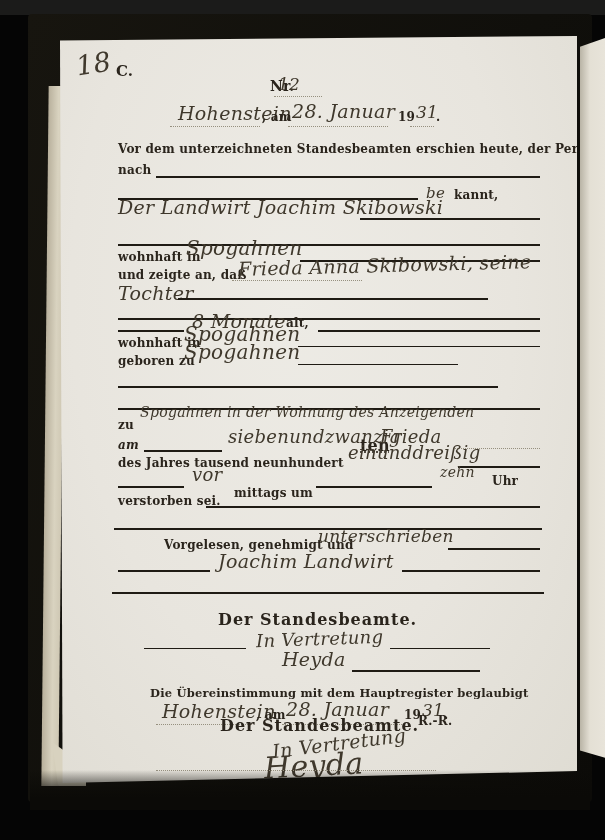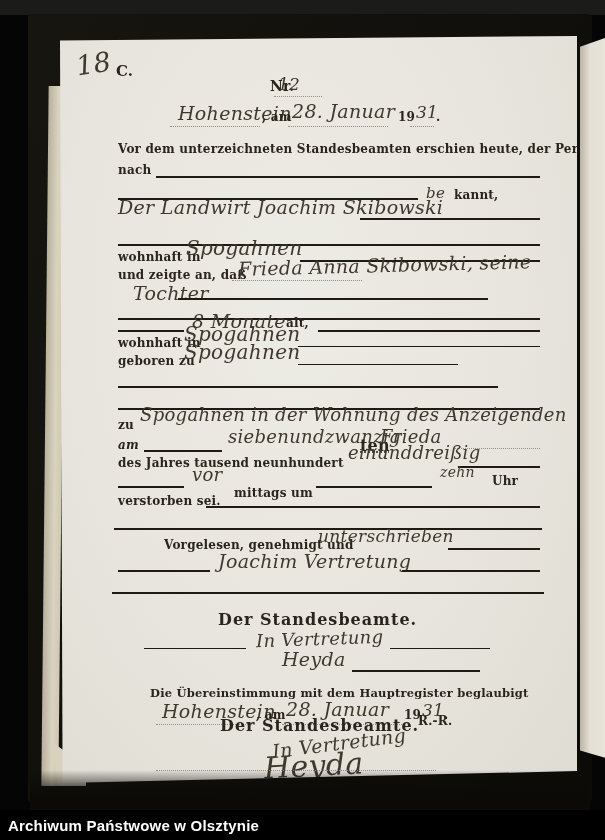--- a/index.html
+++ b/index.html
@@ -77,42 +77,42 @@
     <div class="rl" style="left:58px;top:208px;width:422px;"></div>
 
     <span class="print" style="left:58px;top:214px;">wohnhaft in</span>
     <span class="hand" style="left:126px;top:200px;font-size:20px;">Spogahnen</span>
     <div class="rl" style="left:240px;top:224px;width:240px;"></div>
 
     <span class="print" style="left:58px;top:232px;">und zeigte an, daß</span>
     <span class="hand" style="left:178px;top:218px;font-size:19px;transform:rotate(-1.5deg);">Frieda Anna Skibowski, seine</span>
     <div class="dl" style="left:172px;top:244px;width:130px;"></div>
 
-    <span class="hand" style="left:58px;top:246px;font-size:19px;margin-left:15px;">Tochter</span>
+    <span class="hand" style="left:58px;top:246px;font-size:19px;">Tochter</span>
     <div class="rl" style="left:118px;top:262px;width:310px;"></div>
     <div class="rl" style="left:58px;top:282px;width:422px;"></div>
 
     <div class="rl" style="left:58px;top:294px;width:66px;"></div>
     <span class="hand" style="left:132px;top:274px;font-size:19px;">8 Monate</span>
     <span class="print" style="left:226px;top:280px;">alt,</span>
     <div class="rl" style="left:258px;top:294px;width:222px;"></div>
 
     <span class="print" style="left:58px;top:300px;">wohnhaft in</span>
     <span class="hand" style="left:124px;top:286px;font-size:20px;">Spogahnen</span>
     <div class="rl thin" style="left:238px;top:310px;width:242px;"></div>
 
     <span class="print" style="left:58px;top:318px;">geboren zu</span>
     <span class="hand" style="left:124px;top:304px;font-size:20px;">Spogahnen</span>
     <div class="rl thin" style="left:238px;top:328px;width:160px;"></div>
 
     <div class="rl" style="left:58px;top:350px;width:380px;"></div>
     <div class="rl" style="left:58px;top:372px;width:422px;"></div>
 
     <span class="print" style="left:58px;top:382px;">zu</span>
-    <span class="hand" style="left:80px;top:368px;font-size:18px;">Spogahnen in der Wohnung des Anzeigenden</span>
+    <span class="hand" style="left:80px;top:368px;font-size:14px;">Spogahnen in der Wohnung des Anzeigenden</span>
 
     <span class="print" style="left:58px;top:402px;font-style:italic;">am</span>
     <div class="rl" style="left:84px;top:414px;width:78px;"></div>
     <span class="hand" style="left:168px;top:390px;font-size:18px;">siebenundzwanzig</span>
     <span class="print" style="left:300px;top:400px;font-size:16px;text-decoration:underline dotted;">ten</span>
     <span class="hand" style="left:320px;top:390px;font-size:18px;">Frieda</span>
     <div class="dl" style="left:395px;top:412px;width:85px;"></div>
 
     <span class="print" style="left:58px;top:420px;">des Jahres tausend neunhundert</span>
     <span class="hand" style="left:288px;top:406px;font-size:18px;">einunddreißig</span>
@@ -127,21 +127,21 @@
 
     <span class="print" style="left:58px;top:458px;">verstorben sei.</span>
     <div class="rl" style="left:146px;top:470px;width:334px;"></div>
     <div class="rl" style="left:54px;top:492px;width:428px;"></div>
 
     <span class="print" style="left:104px;top:502px;">Vorgelesen, genehmigt und</span>
     <span class="hand" style="left:258px;top:490px;font-size:17px;">unterschrieben</span>
     <div class="rl" style="left:388px;top:512px;width:92px;"></div>
 
     <div class="rl" style="left:58px;top:534px;width:92px;"></div>
-    <span class="hand" style="left:158px;top:514px;font-size:19px;">Joachim Vertretung</span>
+    <span class="hand" style="left:158px;top:514px;font-size:19px;">Joachim Landwirt</span>
     <div class="rl" style="left:342px;top:534px;width:138px;"></div>
     <div class="rl" style="left:52px;top:556px;width:432px;"></div>
 
     <span class="print" style="left:158px;top:574px;font-size:16px;letter-spacing:1px;">Der Standesbeamte.</span>
     <div class="rl thin" style="left:84px;top:612px;width:102px;"></div>
     <span class="hand" style="left:196px;top:592px;font-size:18px;transform:rotate(-2deg);">In Vertretung</span>
     <div class="rl thin" style="left:330px;top:612px;width:100px;"></div>
     <span class="hand" style="left:222px;top:612px;font-size:19px;">Heyda</span>
     <div class="rl" style="left:292px;top:634px;width:128px;"></div>
 
@@ -159,16 +159,13 @@
     <span class="print" style="left:160px;top:680px;font-size:16px;letter-spacing:1px;">Der Standesbeamte.</span>
     <span class="hand" style="left:212px;top:696px;font-size:19px;transform:rotate(-7deg);">In Vertretung</span>
     <span class="hand" style="left:204px;top:712px;font-size:30px;transform:rotate(-3deg);">Heyda</span>
     <div class="dl" style="left:96px;top:734px;width:280px;"></div>
     <span class="print" style="left:358px;top:678px;font-size:12px;">R.-R.</span>
   </div>
 
   <div id="right-sliver"></div>
   <div id="shadow-bottom"></div>
 
-  <div id="caption-bar">
-    <span>Archiwum Państwowe w Olsztynie</span>
-  </div>
 </div>
 
 </body></html>

